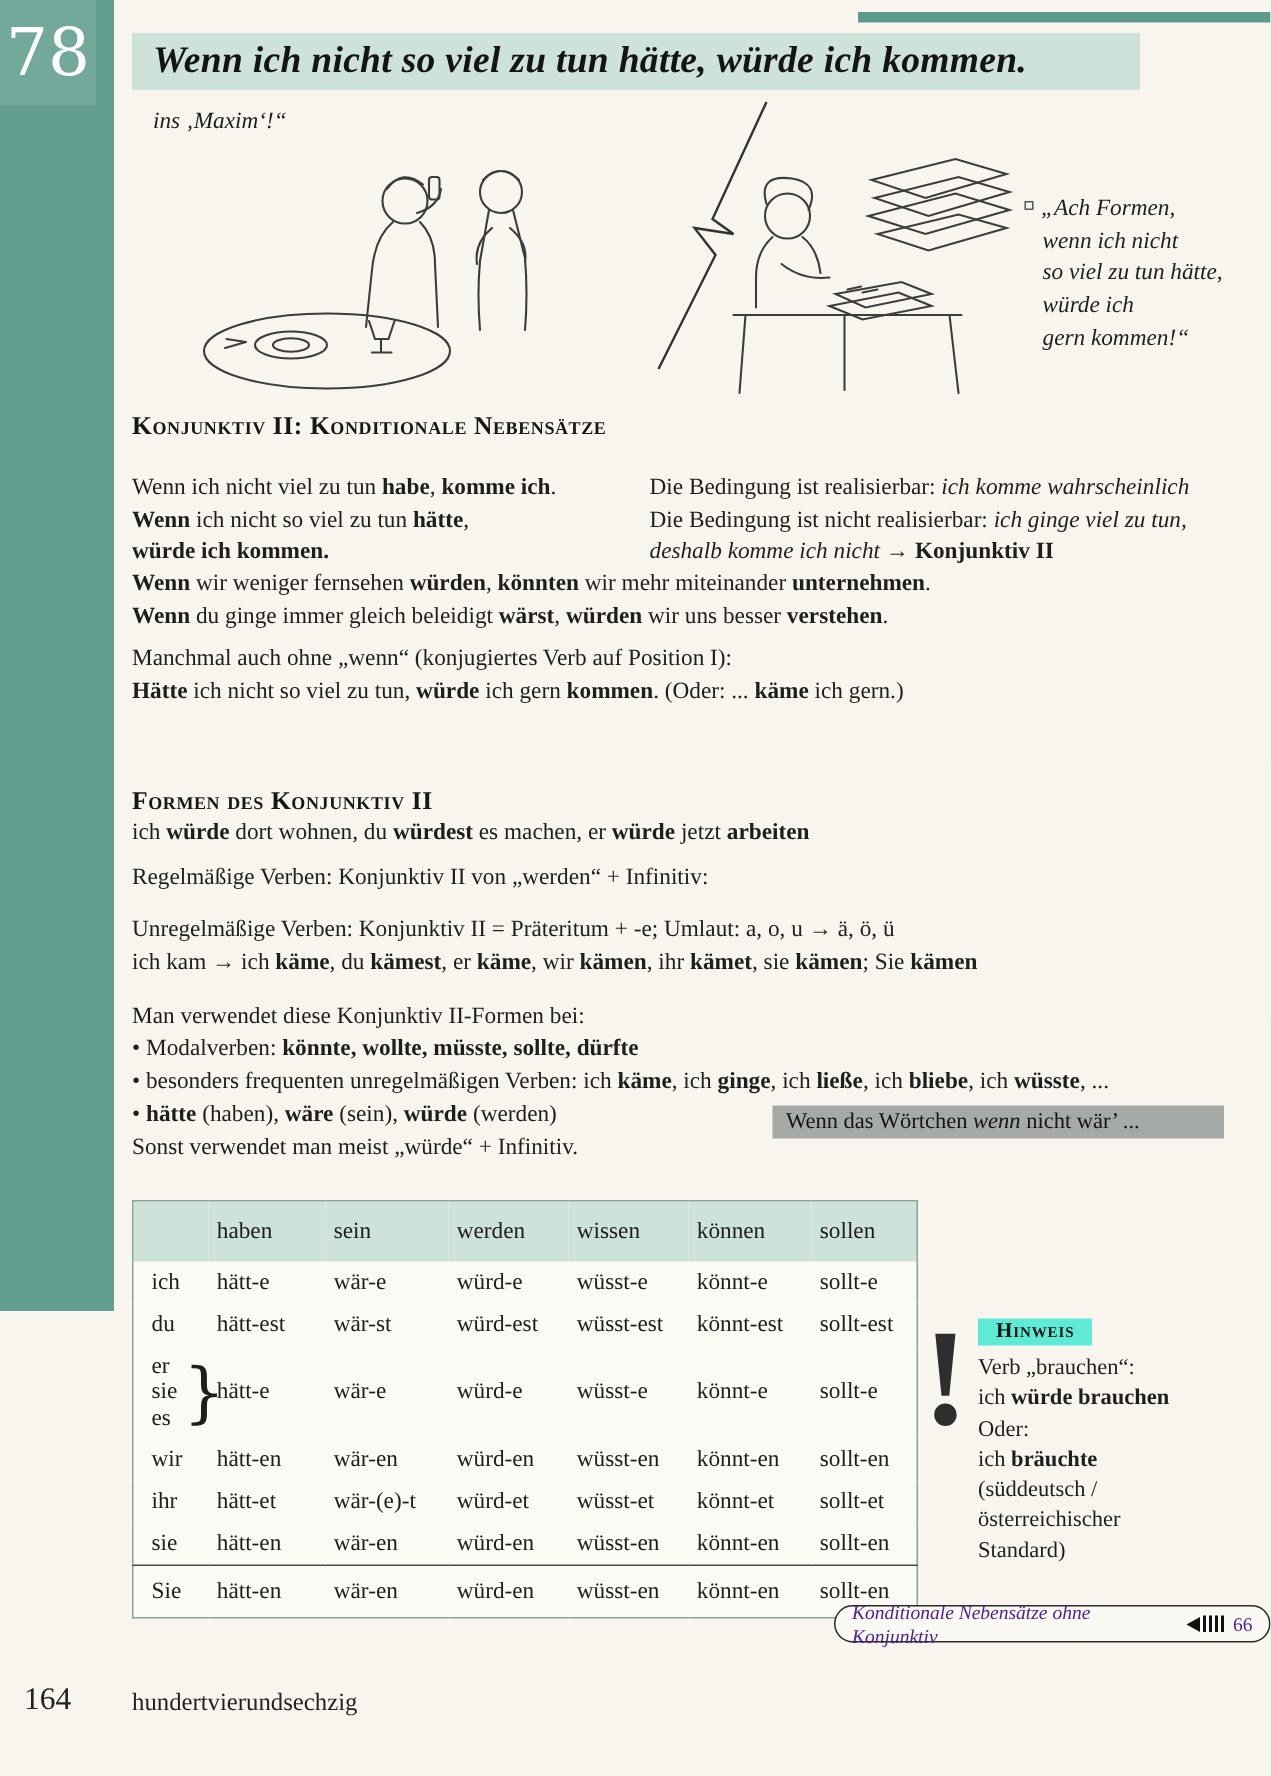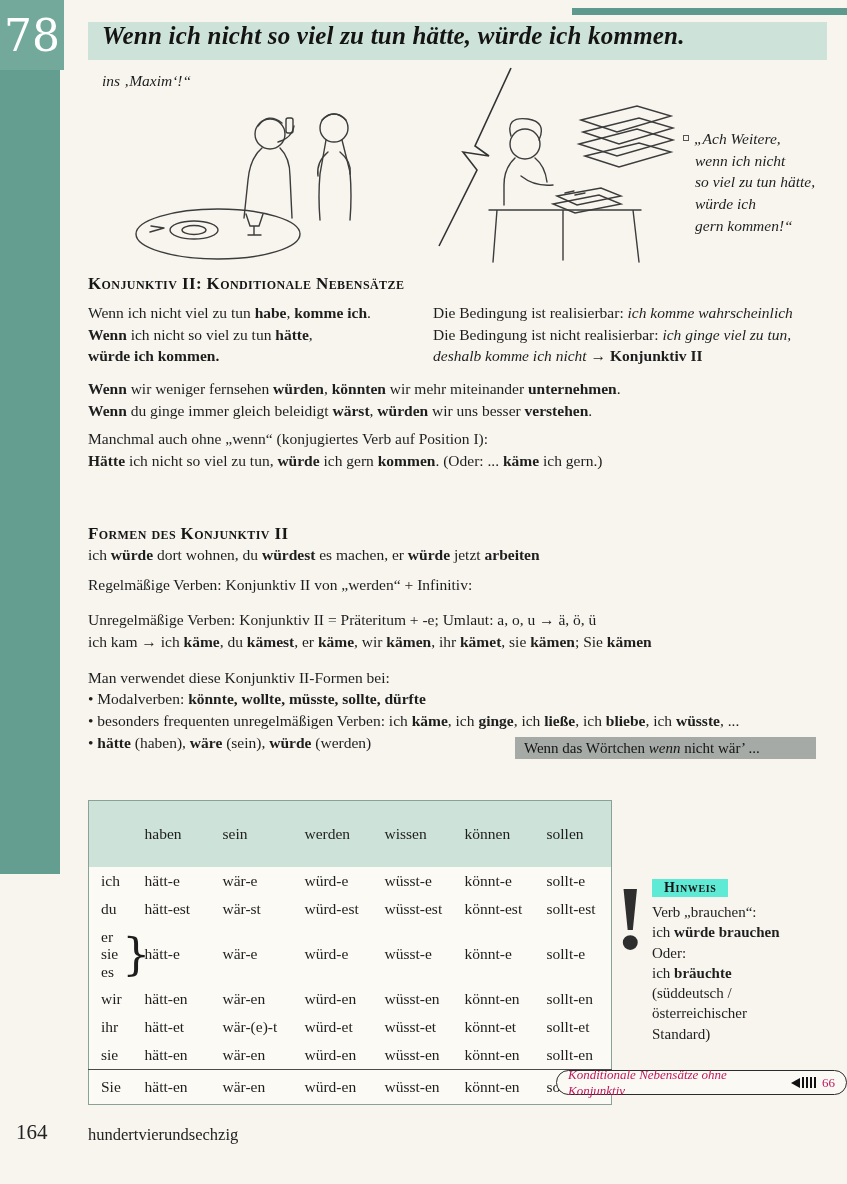--- a/index.html
+++ b/index.html
@@ -2,73 +2,73 @@
 <html><head>
 <meta charset="utf-8">
 <style>
   *{box-sizing:border-box;margin:0;padding:0}
   body{margin:0;background:#dedcd4}
   .page{position:relative;width:847px;height:1184px;background:#f7f5ee;font-family:"Liberation Serif","DejaVu Serif",serif;color:#1e1e1e;overflow:hidden}
   .b{font-weight:bold}
   .i{font-style:italic}
   .tline{line-height:1.4;font-size:15.5px;white-space:nowrap}
 
-  .sidebar{position:absolute;left:0;top:0;width:60px;height:874px;background:#649e91}
+  .sidebar{position:absolute;left:0;top:0;width:76px;height:874px;background:#649e91}
   .lesson-badge{width:64px;height:70px;background:#73a99b;display:flex;align-items:center;justify-content:center}
   .lesson-number{color:#ffffff;font-size:44px;font-family:"DejaVu Serif",serif}
   .top-strip{position:absolute;top:8px;left:572px;width:275px;height:7px;background:#5d9a8d}
 
-  .title-banner{position:absolute;left:88px;top:22px;width:739px;height:38px;background:#cde2d8;display:flex;}
+  .title-banner{position:absolute;left:88px;top:22px;width:672px;height:38px;background:#cde2d8;display:flex;align-items:center}
   .title-banner h1{font-size:25px;font-style:italic;font-weight:bold;padding-left:14px;letter-spacing:.2px;color:#141414}
 
   .intro{position:absolute;left:88px;top:62px;width:759px;height:212px}
   .quote-left{position:absolute;left:2px;top:8px;width:250px;font-style:italic}
   .quote-left .tline{padding-left:12px}
   .quote-left .first{padding-left:0}
   .marker{display:inline-block;width:12px}
   .quote-right{position:absolute;left:595px;top:66px;width:164px;font-style:italic}
   .quote-right .tline{padding-left:12px}
   .quote-right .first{padding-left:0}
   .sqmarker{display:inline-block;width:6px;height:6px;border:1px solid #555;margin-right:5px;vertical-align:3px}
   .illu-left{position:absolute;left:40px;top:22px}
   .illu-zig{position:absolute;left:335px;top:4px}
   .illu-right{position:absolute;left:375px;top:32px}
 
   .sc-head{font-size:17px;font-weight:bold;font-variant:small-caps;letter-spacing:.4px;color:#161616}
   .sec1{position:absolute;left:88px;top:274px;width:759px}
-  .cols{display:flex;margin-top:8px}
+  .cols{display:flex;margin-top:20px}
   .col-left{width:345px}
   .col-right{flex:1}
 
   .weitere{position:absolute;left:88px;top:378px;width:759px}
   .weitere .tline:nth-child(3){margin-top:7px}
 
   .formen{position:absolute;left:88px;top:524px;width:759px}
   .formen .para{font-size:15.5px;line-height:1.4;white-space:nowrap}
   .formen .first-para{margin-top:8px}
   .formen .gap{margin-top:14px}
 
   .highlight{position:absolute;left:515px;top:737px;width:301px;height:22px;background:#a5aaa6;font-size:15px;line-height:22px;padding:0 9px;color:#141414;white-space:nowrap}
 
   .table-wrap{position:absolute;left:88px;top:800px;width:523px}
   .ktable{width:100%;border-collapse:collapse;background:#fbfaf4;border:1px solid #88a298;table-layout:fixed}
-  .ktable th{background:#cde2d8;font-weight:normal;text-align:left;padding:24px 6px;font-size:15.5px}
+  .ktable th{background:#cde2d8;font-weight:normal;text-align:left;padding:11px 6px;font-size:15.5px}
   .ktable td{padding:5px 6px;font-size:15.5px;vertical-align:middle}
   .ktable .pronoun{padding-left:12px}
   .ktable tr.sep td{border-top:1px solid #4a4a4a;padding-top:8px;padding-bottom:8px}
   .bracewrap{display:flex;align-items:center;gap:4px}
   .pstack{display:flex;flex-direction:column;line-height:1.12}
   .brace{font-size:44px;font-weight:300;font-family:"DejaVu Serif",serif}
 
   .exclaim{position:absolute;left:615px;top:872px;font-size:92px;font-weight:bold;color:#2e2e2e;line-height:1}
   .hinweis{position:absolute;left:652px;top:878px;width:186px}
   .hinweis-label{display:inline-block;background:#5eead4;padding:1px 12px;font-variant:small-caps;font-weight:bold;font-size:14px;letter-spacing:.6px;margin-bottom:6px;color:#141414}
   .hinweis .tline{font-size:15px;line-height:1.22;margin-bottom:2px;white-space:normal}
 
-  .ref-pill{position:absolute;left:556px;top:1070px;height:25px;padding:0 11px;border:1.6px solid #2b2b2b;border-radius:13px;background:#fbf9f3;display:flex;align-items:center;gap:6px;font-size:13px;font-style:italic;color:#be185d}
+  .ref-pill{position:absolute;left:556px;top:1070px;height:25px;padding:0 11px;border:1.6px solid #2b2b2b;border-radius:13px;background:#fbf9f3;display:flex;align-items:center;gap:6px;font-size:13px;font-style:italic;color:#4c1d95}
   .ref-icon{display:flex;align-items:center;gap:2px}
   .tri{width:0;height:0;border-top:5px solid transparent;border-bottom:5px solid transparent;border-right:9px solid #111}
   .bars{display:flex;gap:2px}
   .bars i{display:block;width:2px;height:11px;background:#111}
   .ref-num{font-style:normal}
 
   .pagenum{position:absolute;left:16px;top:1120px;font-size:21px;color:#222}
   .pageword{position:absolute;left:88px;top:1125px;font-size:16.5px;color:#222}
 </style>
 </head>
@@ -131,21 +131,21 @@
         <path d="M72 64 q10 8 12 24"></path>
         <path d="M58 82 q14 11 32 9"></path>
         <path d="M26 116 l152 0 M34 116 l-4 52 M170 116 l6 52 M100 116 l0 50"></path>
         <path d="M94 102 l44 -8 l20 8 l-44 9 z"></path>
         <path d="M90 110 l46 -9 l22 9 l-46 9 z"></path>
         <path d="M102 99 l9 -2 M112 101 l10 -2"></path>
       </g>
     </svg>
 
     <div class="quote-right">
-      <div class="tline first"><span class="sqmarker"></span><span>„Ach Weitere,</span></div>
+      <div class="tline first"><span class="sqmarker"></span><span>„Ach Formen,</span></div>
       <div class="tline">wenn ich nicht</div>
       <div class="tline">so viel zu tun hätte,</div>
       <div class="tline">würde ich</div>
       <div class="tline">gern kommen!“</div>
     </div>
   </div>
 
   <section class="sec1">
     <h2 class="sc-head">Konjunktiv II: Konditionale Nebensätze</h2>
     <div class="cols">
@@ -176,20 +176,21 @@
     <div class="para"><span>ich </span><span class="b">würde</span><span> dort wohnen, du </span><span class="b">würdest</span><span> es machen, er </span><span class="b">würde</span><span> jetzt </span><span class="b">arbeiten</span></div>
     <div class="para first-para"><span>Regelmäßige Verben: Konjunktiv II von „werden“ + Infinitiv:</span></div>
     <div class="para gap"><span>Unregelmäßige Verben: Konjunktiv II = Präteritum + -e; Umlaut: a, o, u → ä, ö, ü</span></div>
     <div class="para"><span>ich kam → ich </span><span class="b">käme</span><span>, du </span><span class="b">kämest</span><span>, er </span><span class="b">käme</span><span>, wir </span><span class="b">kämen</span><span>, ihr </span><span class="b">kämet</span><span>, sie </span><span class="b">kämen</span><span>; Sie </span><span class="b">kämen</span></div>
     <div class="para gap"><span>Man verwendet diese Konjunktiv II-Formen bei:</span></div>
     <div class="bullets">
         <div class="tline"><span>• Modalverben: </span><span class="b">könnte, wollte, müsste, sollte, dürfte</span></div>
         <div class="tline"><span>• besonders frequenten unregelmäßigen Verben: ich </span><span class="b">käme</span><span>, ich </span><span class="b">ginge</span><span>, ich </span><span class="b">ließe</span><span>, ich </span><span class="b">bliebe</span><span>, ich </span><span class="b">wüsste</span><span>, ...</span></div>
         <div class="tline"><span>• </span><span class="b">hätte</span><span> (haben), </span><span class="b">wäre</span><span> (sein), </span><span class="b">würde</span><span> (werden)</span></div>
       </div>
+    <div class="para"><span>Sonst verwendet man meist „würde“ + Infinitiv.</span></div>
   </section>
 
   <div class="highlight"><span>Wenn das Wörtchen </span><span class="i">wenn</span><span> nicht wär’ ...</span></div>
 
   <div class="table-wrap">
     <table class="ktable">
       <colgroup>
         <col style="width:50px">
           <col style="width:78px">
           <col style="width:82px">

